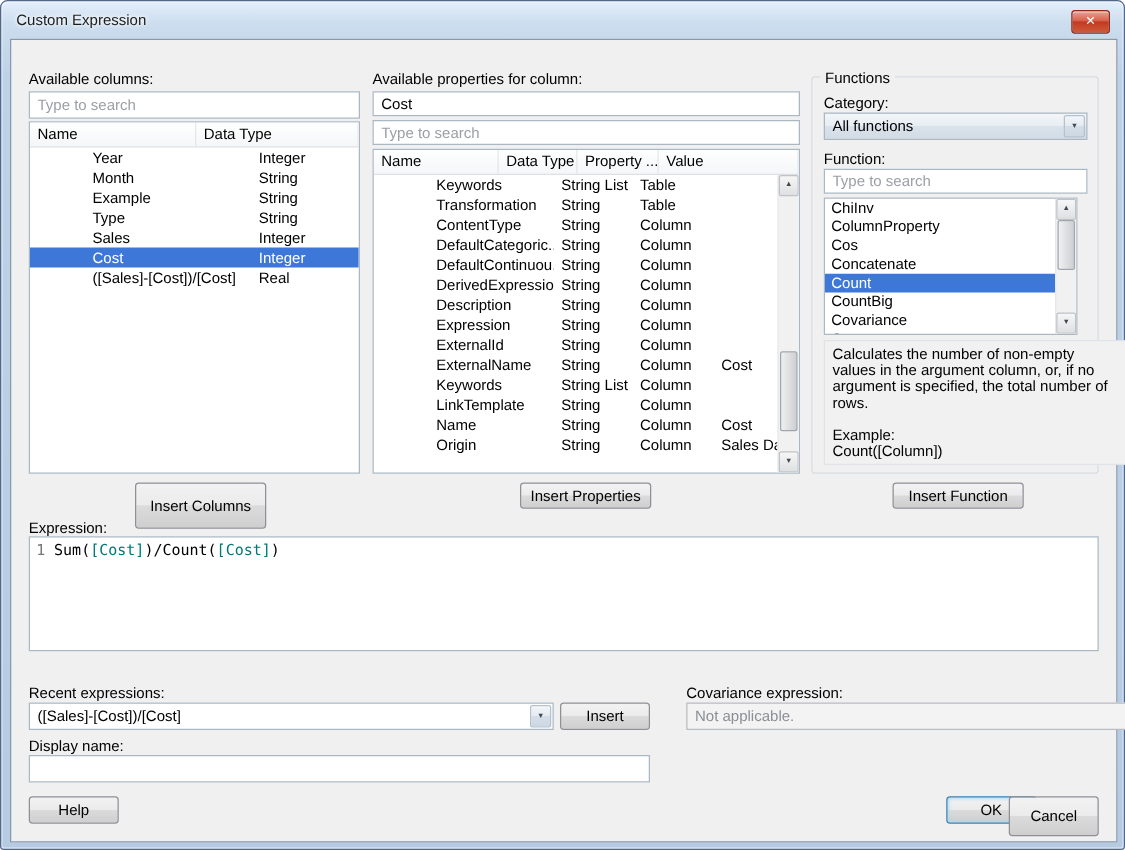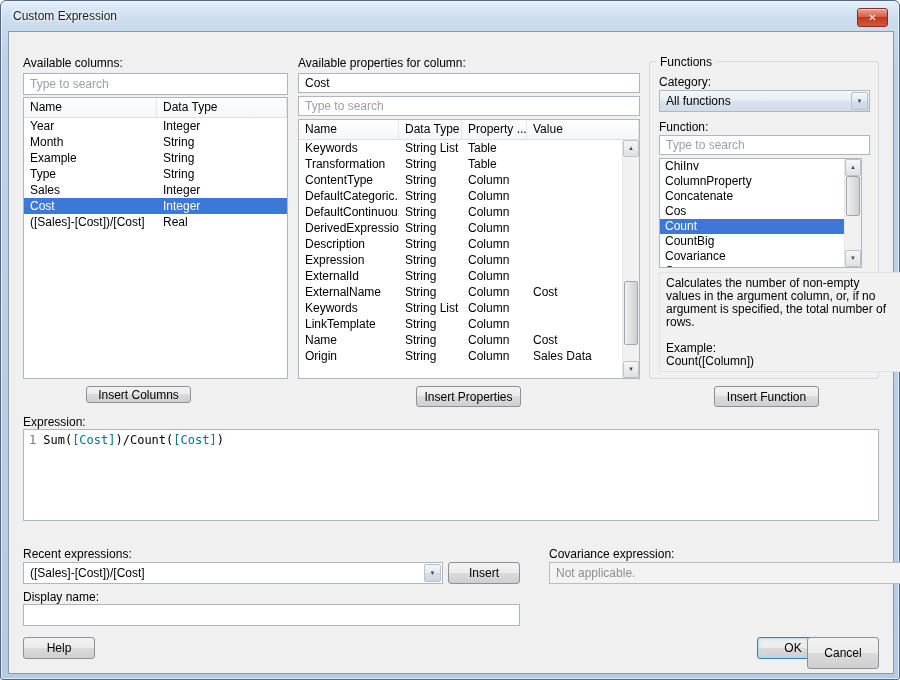--- a/index.html
+++ b/index.html
@@ -21,21 +21,21 @@
   .label{position:absolute;color:#000;white-space:nowrap;}
   .textbox{position:absolute;background:#fff;border:1px solid #abb8c3;padding:2px 6px;
     font:12px "Liberation Sans",sans-serif;color:#000;outline:none;}
   .textbox::placeholder{color:#9b9fa5;}
 
   .listview{position:absolute;background:#fff;border:1px solid #abb8c3;overflow:hidden;}
   .lv-header{display:flex;height:20px;background:linear-gradient(to bottom,#ffffff,#f4f6f8);border-bottom:1px solid #dde0e4;}
   .hcell{padding:2px 6px;border-right:1px solid #e4e6ea;white-space:nowrap;overflow:hidden;}
   .lv-body{position:relative;}
   .lv-body.pad-scroll{margin-right:17px;}
-  .lv-row{display:flex;height:16px;line-height:16px;}
+  .lv-row{display:flex;height:16px;line-height:16px;padding-left:44px;}
   .lv-row.selected{background:var(--sel);color:#fff;}
   .cell{padding:0 6px;white-space:nowrap;overflow:hidden;}
   .w-col-name{width:133px;} .w-col-type{flex:1;}
   .w-p1{width:100px;} .w-p2{width:63px;} .w-p3{width:65px;} .w-p4{flex:1;}
 
   .btn{position:absolute;border:1px solid #8e9097;border-radius:3px;
     background:linear-gradient(to bottom,#f2f2f2 0,#ebebeb 49%,#dbdbdb 50%,#cfcfcf 100%);
     font:12px "Liberation Sans",sans-serif;color:#000;text-align:center;cursor:pointer;}
   .btn.default{border-color:#3c7fb1;box-shadow:inset 0 0 3px 1px #a9d9f2;margin-left:32px;}
 
@@ -117,21 +117,21 @@
         <div class="lv-row selected">
           <div class="cell w-col-name">Cost</div>
           <div class="cell w-col-type">Integer</div>
         </div>
         <div class="lv-row">
           <div class="cell w-col-name">([Sales]-[Cost])/[Cost]</div>
           <div class="cell w-col-type">Real</div>
         </div>
       </div>
   </div>
-  <button class="btn" style="left:85px;top:385px;width:105px;height:17px;">Insert Columns</button>
+  <button class="btn" style="left:107px;top:385px;width:105px;height:37px;">Insert Columns</button>
 
   <div class="label" style="left:297px;top:55px;">Available properties for column:</div>
   <input class="textbox" style="left: 297px; top: 72px; width: 342px; height: 20px;" value="Cost">
   <input class="textbox" style="left: 297px; top: 95px; width: 342px; height: 20px;" placeholder="Type to search">
   <div class="listview" style="left:297px;top:118px;width:342px;height:260px;">
     <div class="lv-header">
       <div class="hcell w-p1">Name</div>
       <div class="hcell w-p2">Data Type</div>
       <div class="hcell w-p3">Property ...</div>
       <div class="hcell w-p4">Value</div>
@@ -245,22 +245,22 @@
       </span>
   </div>
 
   <div class="label" style="left:658px;top:119px;">Function:</div>
   <input class="textbox" style="left: 658px; top: 134px; width: 211px; height: 20px;" placeholder="Type to search">
 
   <div class="fn-list" style="left:658px;top:157px;width:203px;height:110px;">
     <div class="fn-items">
         <div class="fn-item">ChiInv</div>
         <div class="fn-item">ColumnProperty</div>
+        <div class="fn-item">Cos</div>
         <div class="fn-item">Concatenate</div>
-        <div class="fn-item">Cos</div>
         <div class="fn-item selected">Count</div>
         <div class="fn-item">CountBig</div>
         <div class="fn-item">Covariance</div>
         <div class="fn-item">Currency</div>
       </div>
     <div class="scrollbar" style="top:0;bottom:0;">
       <div class="sb-btn up">
           <span class="arr">▲</span>
         </div>
       <div class="sb-thumb" style="top:17px;height:40px;"></div>

